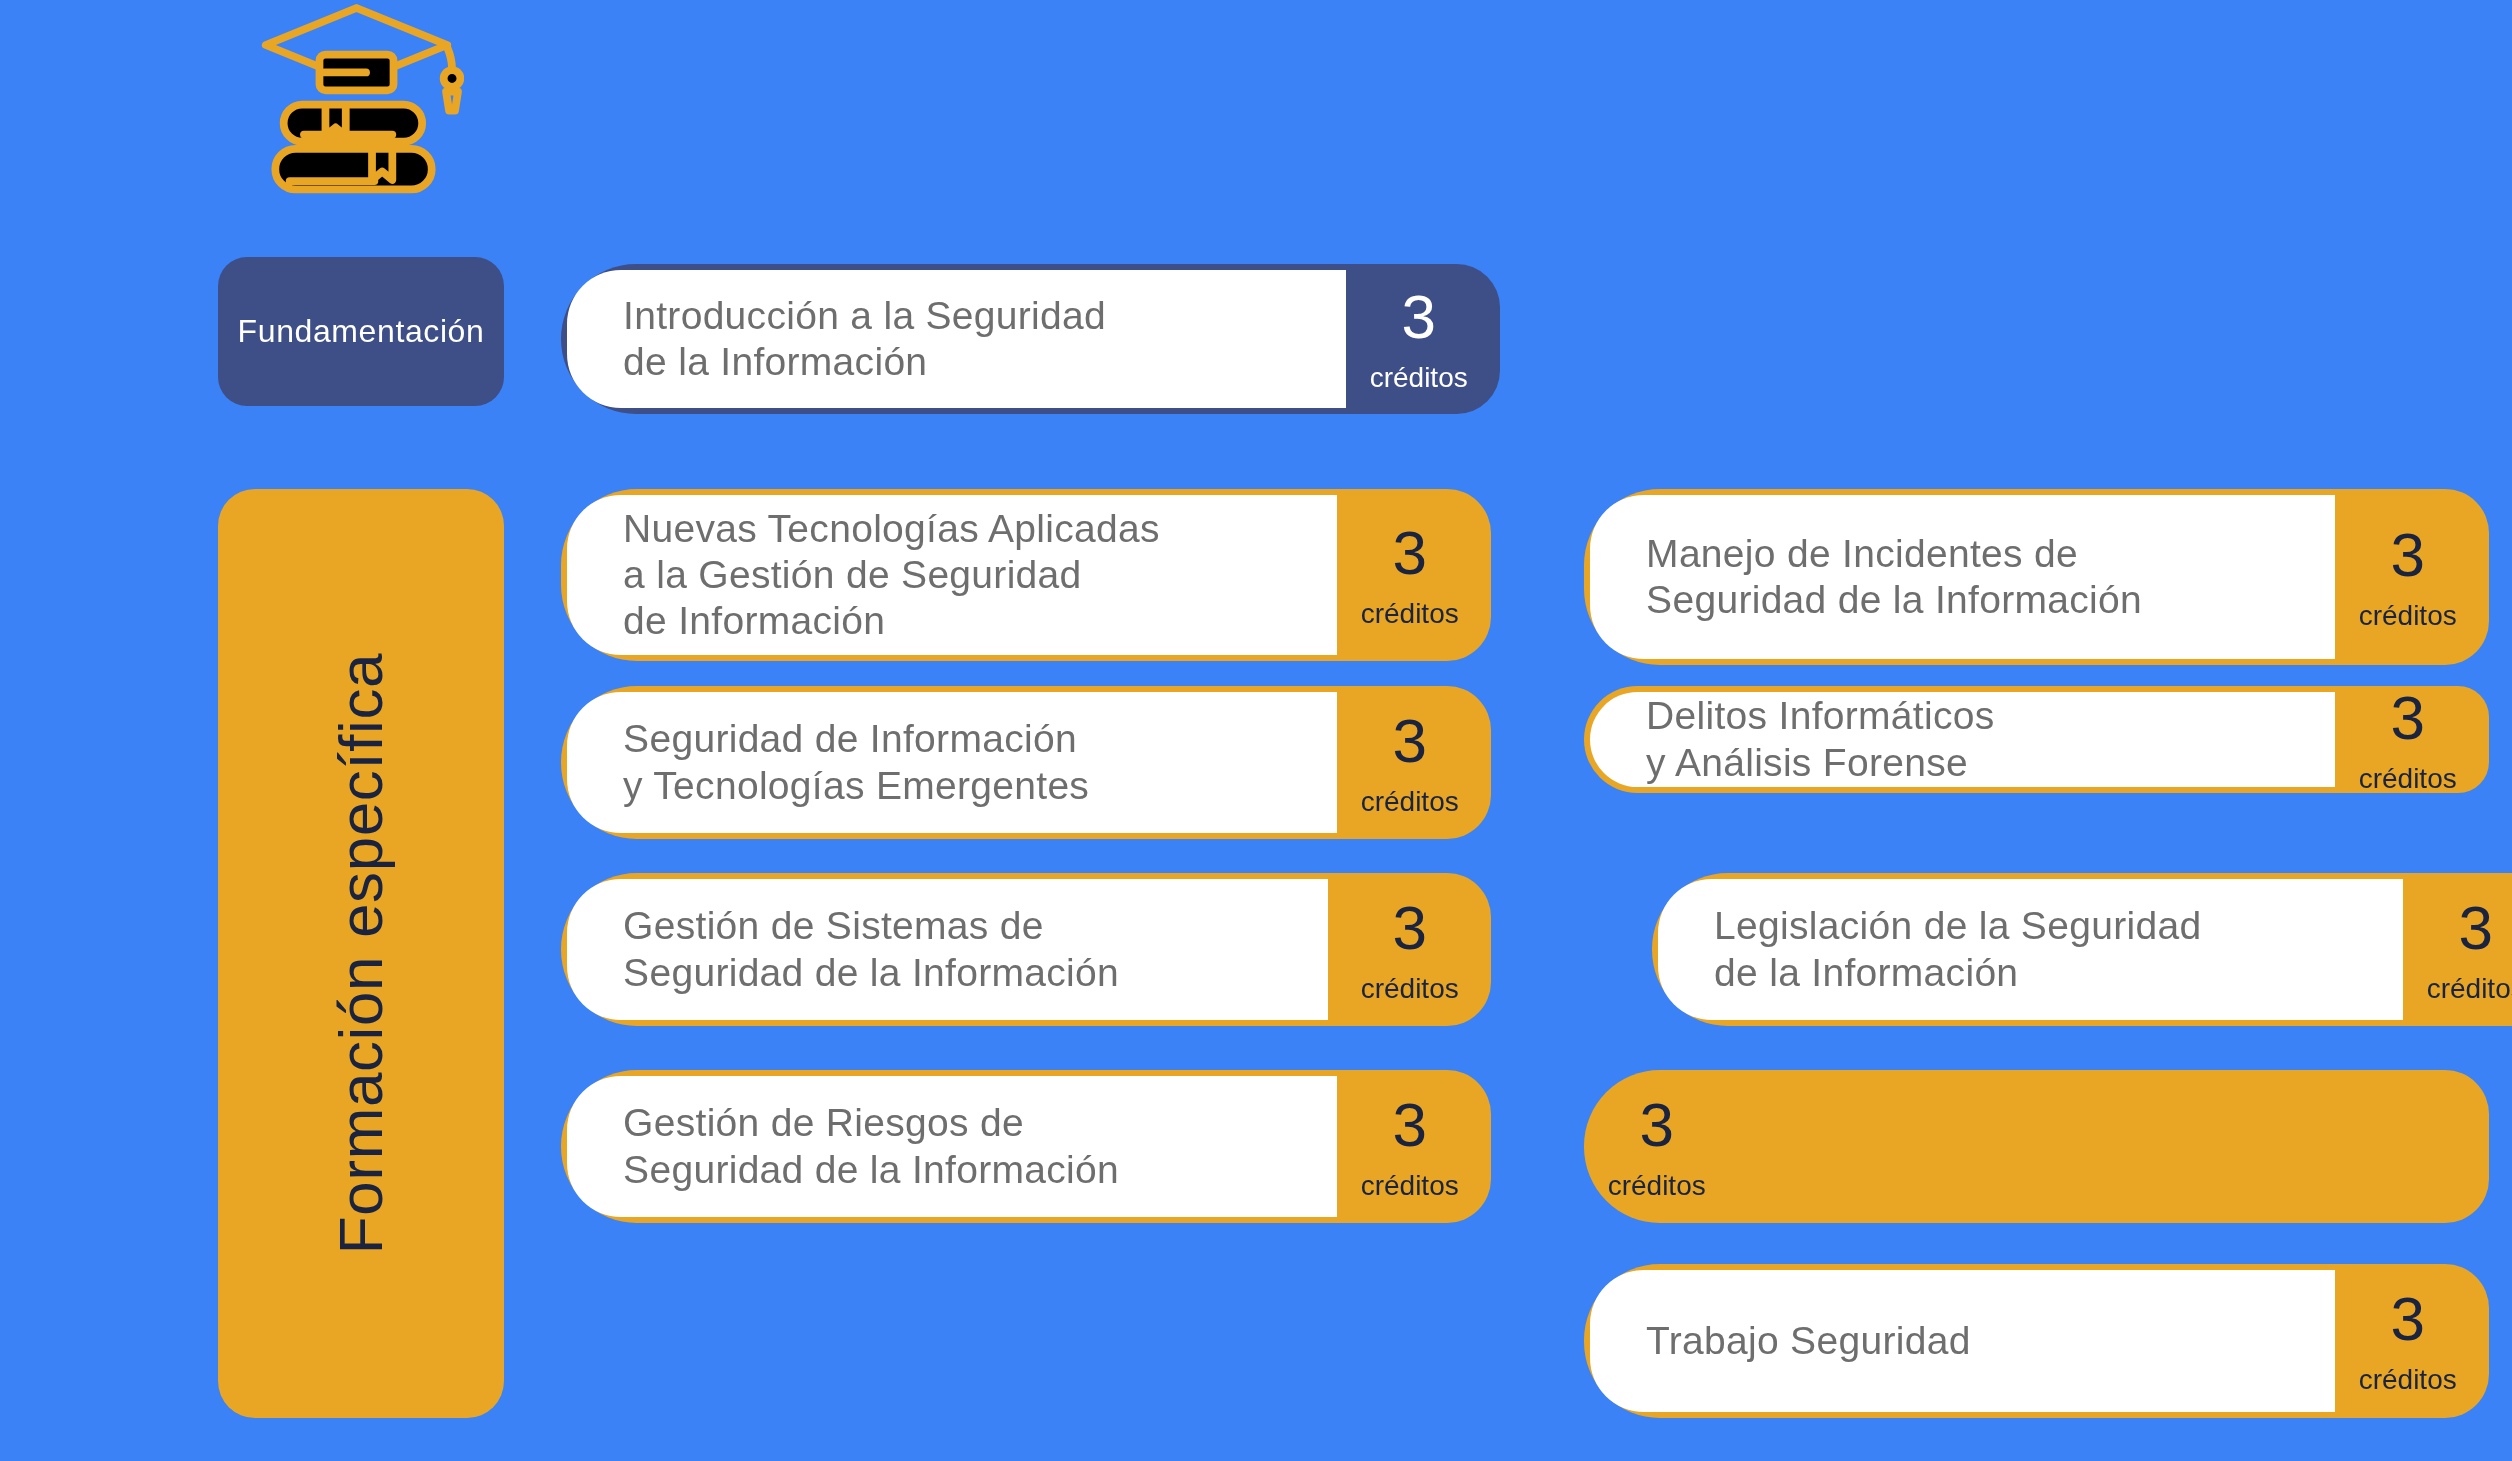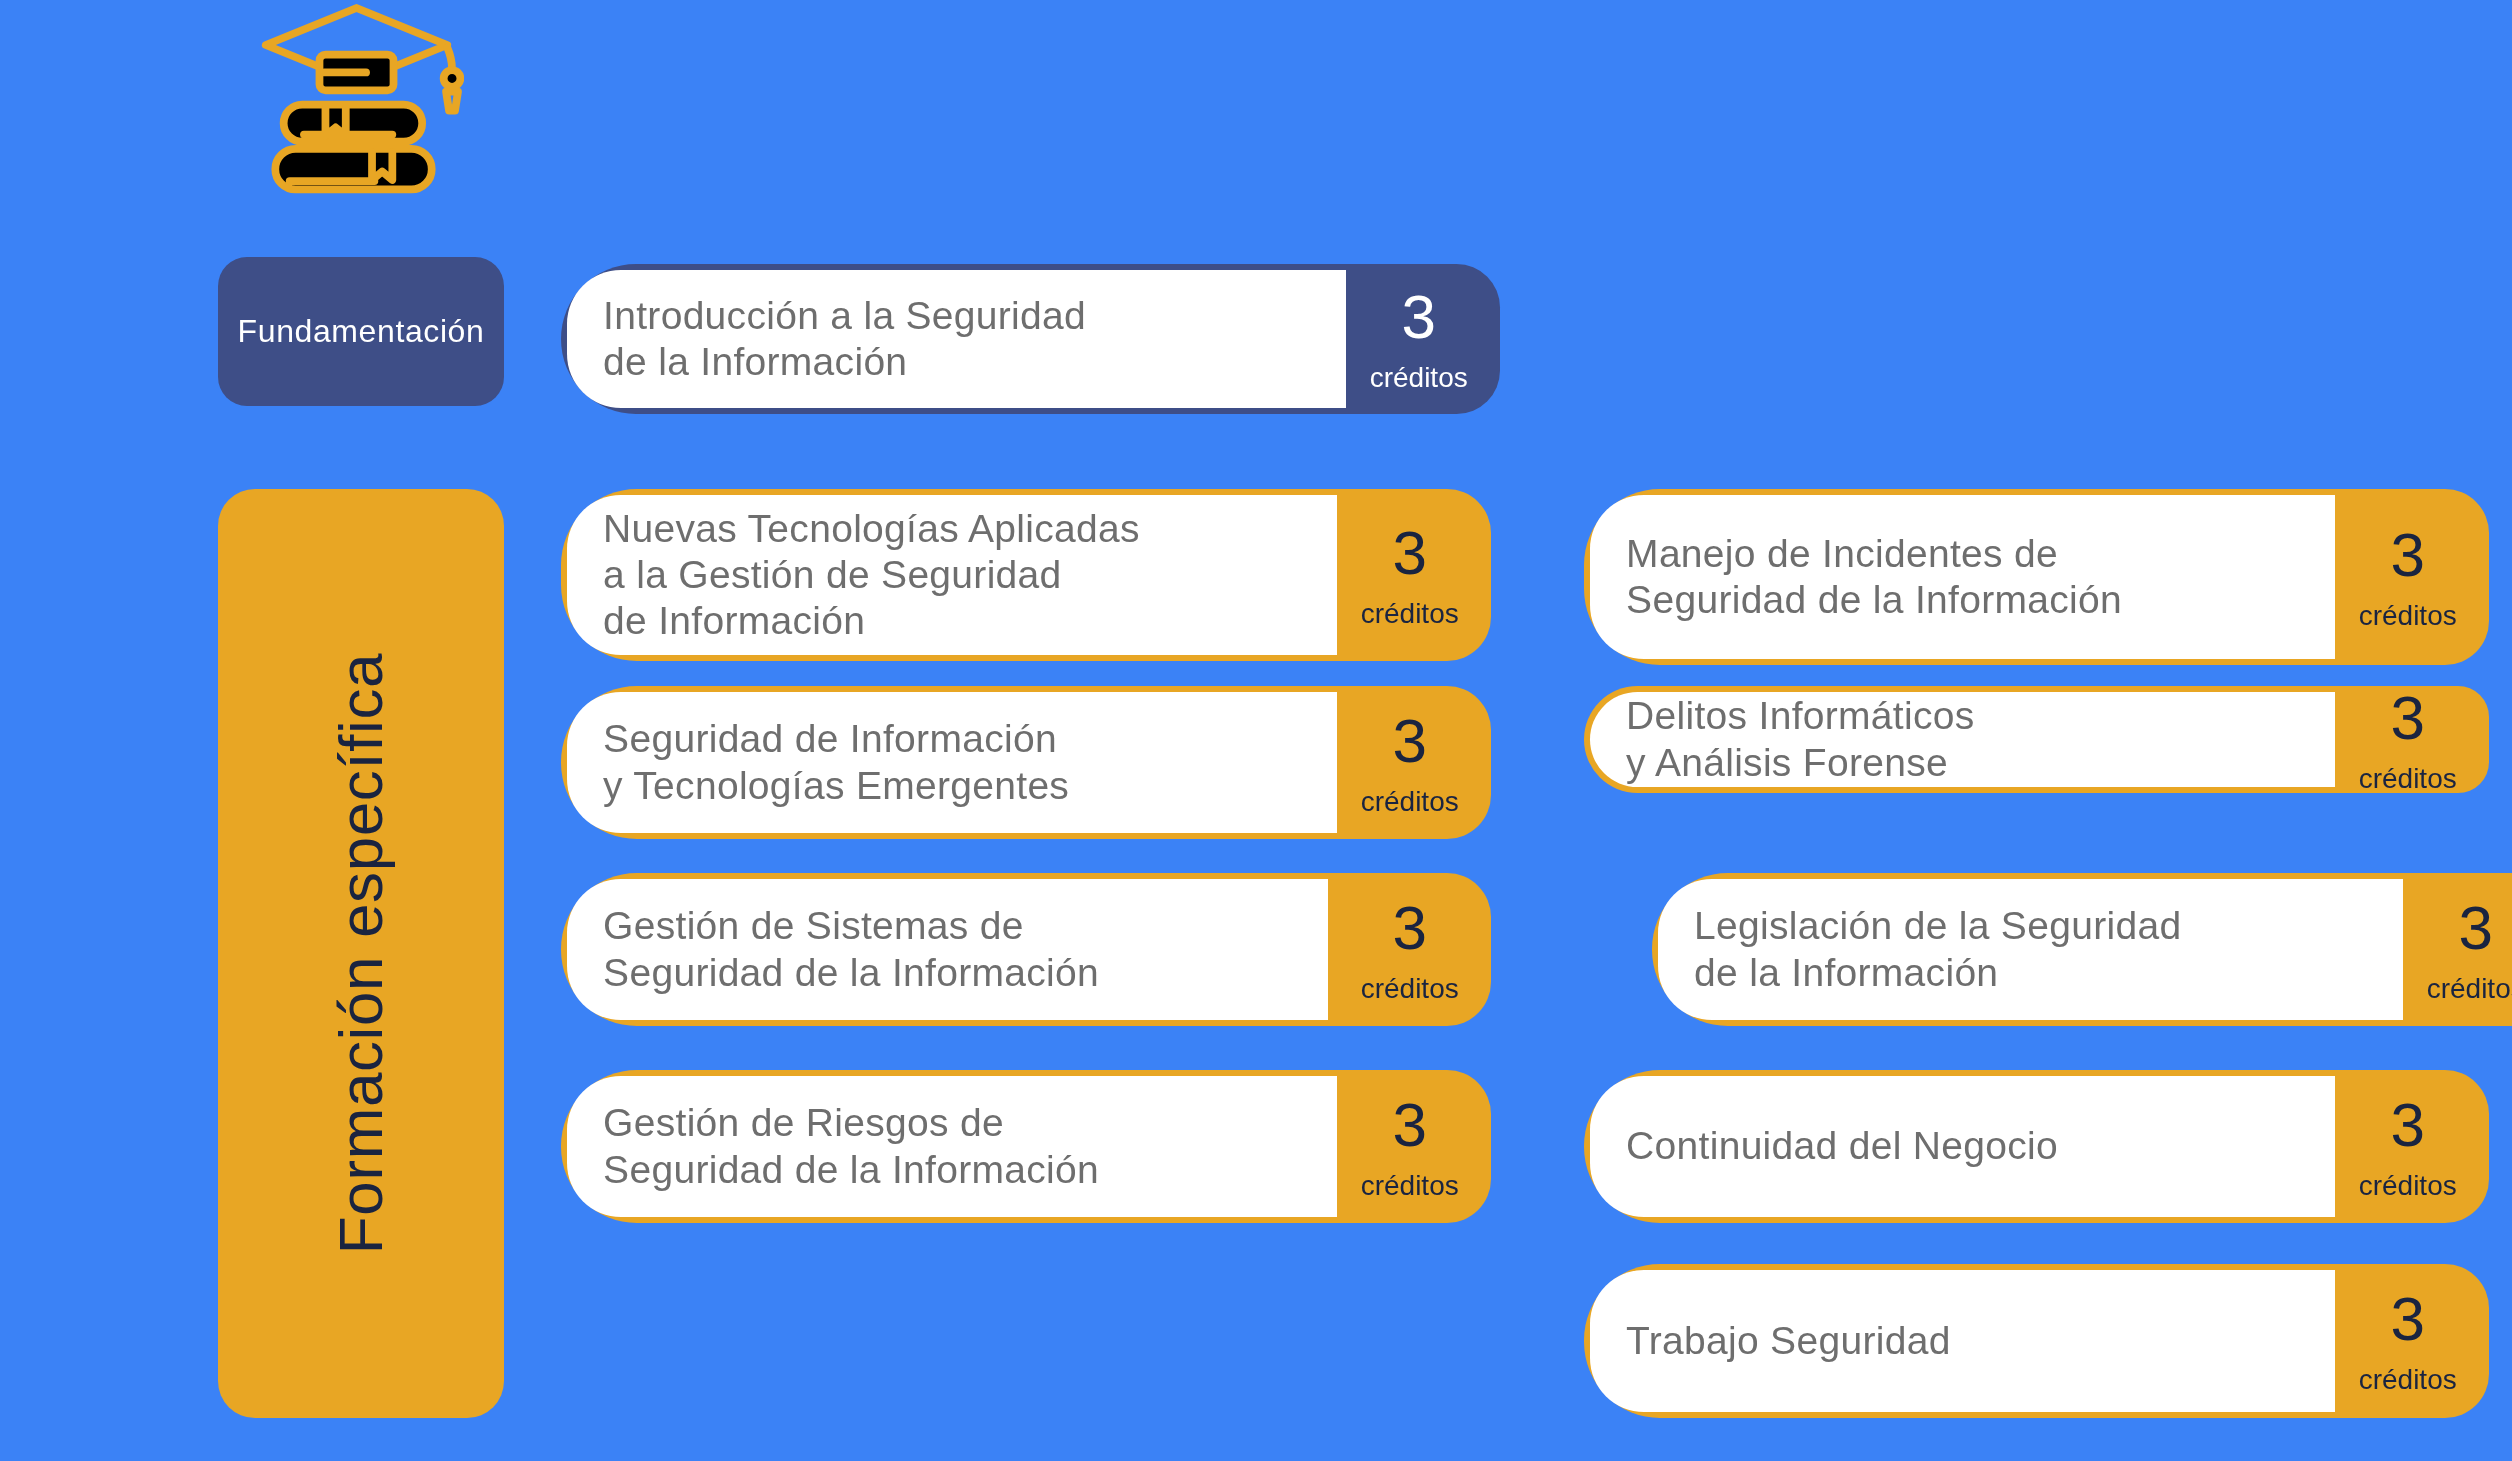--- a/index.html
+++ b/index.html
@@ -31,21 +31,21 @@
     transform: rotate(-90deg); white-space: nowrap;
     font-size: 62px; font-weight: 300; color: #1A2440; letter-spacing: 0.6px;
   }
 
   .pill { position: absolute; display: flex; border-radius: 76px 44px 44px 76px; }
   .pill.gold { background: #E8A624; }
   .pill.blue { background: #3E4E87; }
   .pill-body {
     flex: 1 1 auto; margin: 6.1px 0 6.1px 6.1px; background: #FFFFFF;
     border-radius: 54px 0 0 54px;
-    display: flex; align-items: center; padding-left: 36px; overflow: hidden;
+    display: flex; align-items: center; padding-left: 56px; overflow: hidden;
   }
   .pill-credits {
     flex: 0 0 154px; display: flex; flex-direction: column;
     align-items: center; justify-content: center; line-height: 1;
     padding-right: 8.6px;
   }
   .pill.gold .pill-credits { color: #1A2440; }
   .pill.blue .pill-credits { color: #FFFFFF; }
   .credits-number { font-size: 62px; font-weight: 300; }
   .credits-label { font-size: 28px; margin-top: 16px; font-weight: 300; }
@@ -169,23 +169,20 @@
       <div class="course-title">Legislación de la Seguridad
 de la Información</div>
     </div>
     <div class="pill-credits">
       <div class="credits-number">3</div>
       <div class="credits-label">créditos</div>
     </div>
   </div>
 
   <div class="pill gold" style="left:1584px; top:1070px; width:905px; height:153px;">
-    <div class="pill-body">
-      <div class="course-title">Continuidad del Negocio</div>
-    </div>
     <div class="pill-credits">
       <div class="credits-number">3</div>
       <div class="credits-label">créditos</div>
     </div>
   </div>
 
   <div class="pill gold" style="left:1584px; top:1264px; width:905px; height:154px;">
     <div class="pill-body">
       <div class="course-title">Trabajo Seguridad</div>
     </div>

